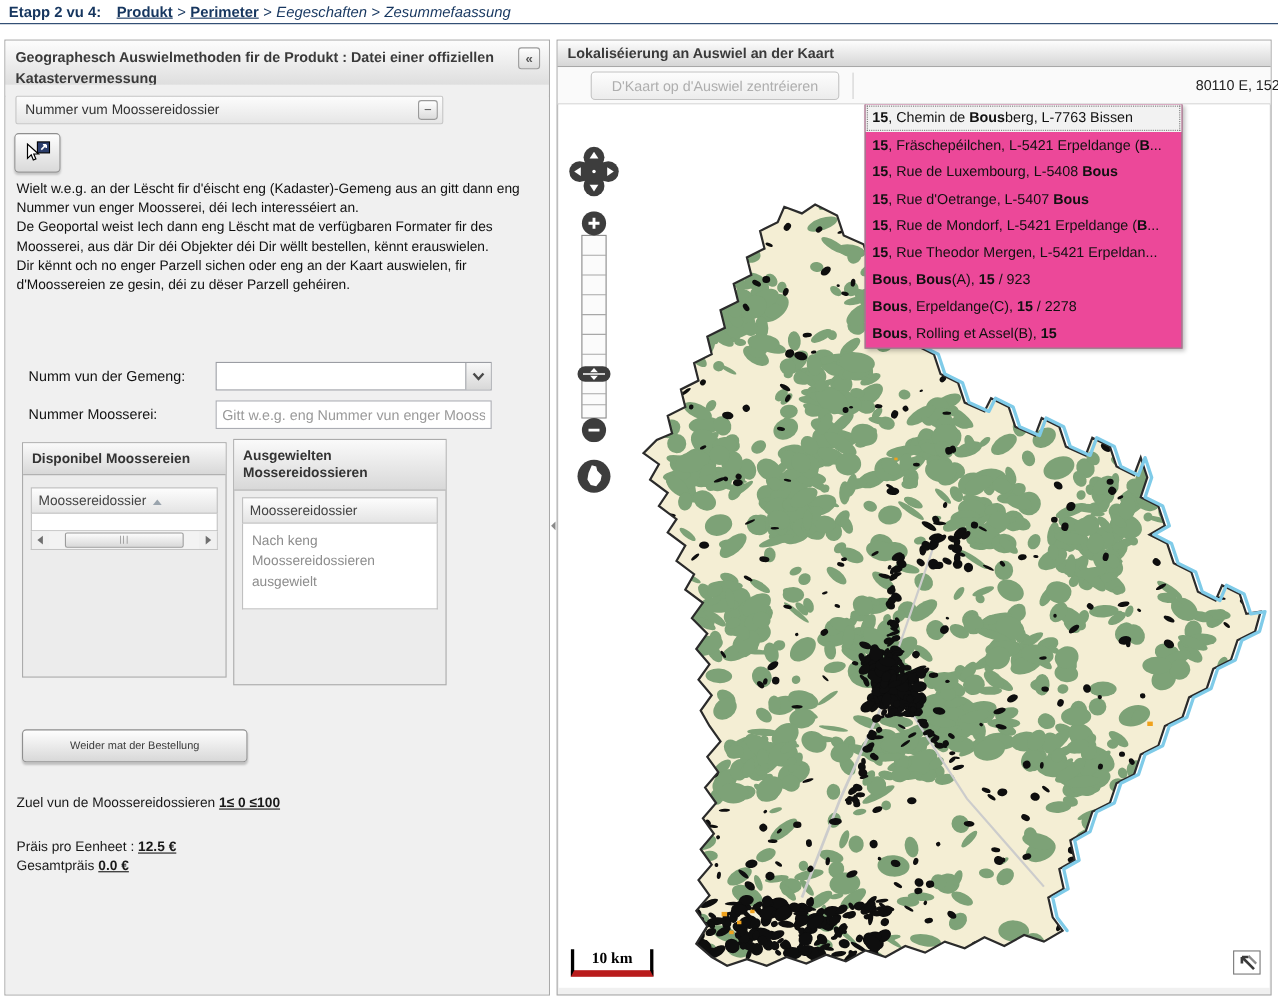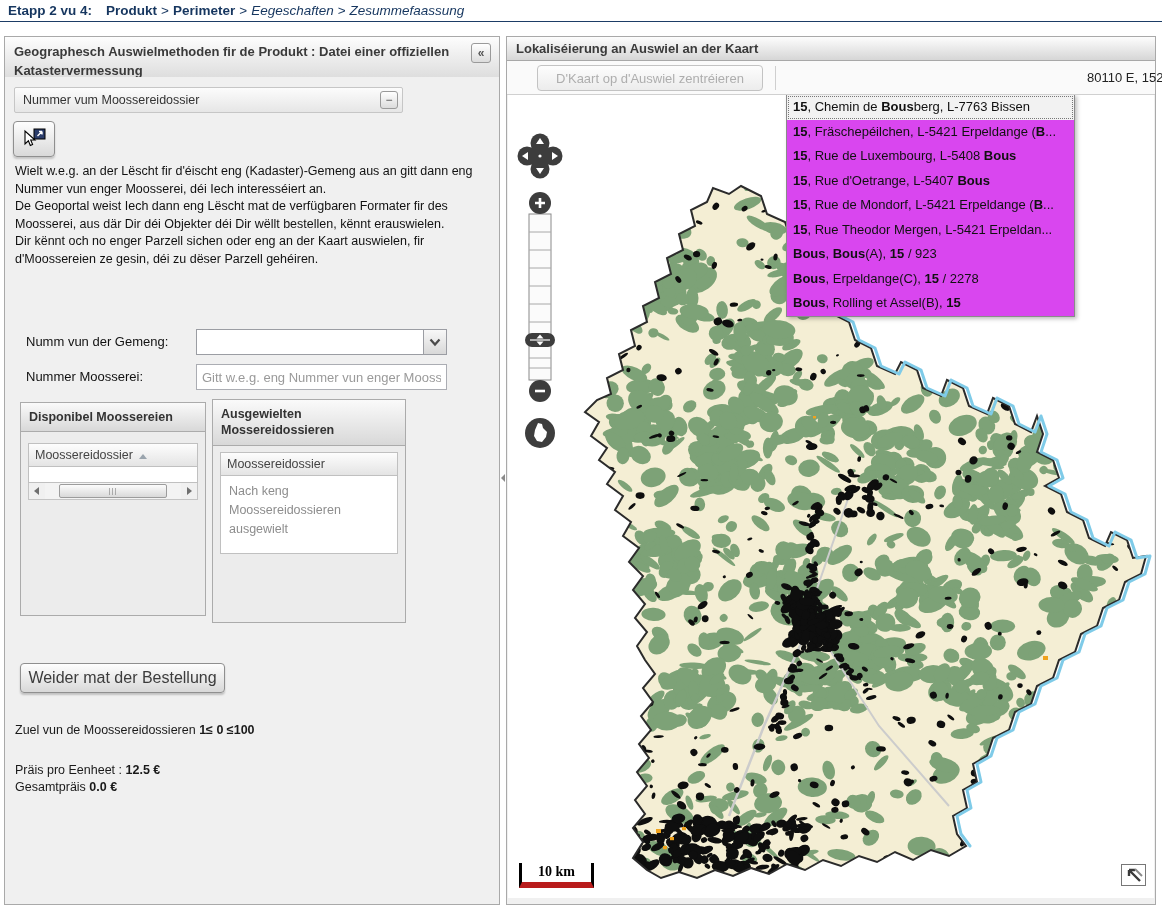--- a/index.html
+++ b/index.html
@@ -71,26 +71,26 @@
   .hs-thumb { position:absolute; left:14px; right:14px; top:1px; bottom:1px; border:1px solid #9c9c9c;
     border-radius:2px; background:linear-gradient(#fcfcfc,#d9d9d9); text-align:center;
     color:#8c8c8c; font-size:8px; line-height:12px; letter-spacing:1px; }
   .selpanel { left:207px; top:322px; width:194px; height:224px; }
   .selpanel-inner { position:absolute; left:7px; right:7px; top:52px; }
   .empty-body { background:#fff; border:1px solid #c0c0c0; border-top:none; height:78px;
     padding:6px 8px; font-size:12.5px; color:#8d8d8d; line-height:1.5; }
 
   .continue-btn { position:absolute; left:15px; top:586px; width:205px; height:30px; border:1px solid #8f8f8f;
     border-radius:4px; background:linear-gradient(#fefefe,#d8d8d8); box-shadow:0 2px 2px rgba(0,0,0,.2);
-    font-size:16px; color:#3c3c3c; font-family:"Liberation Sans",sans-serif; }
+    font-size:10px; color:#3c3c3c; font-family:"Liberation Sans",sans-serif; }
 
   .count-line { position:absolute; left:10px; top:646px; font-size:12.5px; }
   .price1 { position:absolute; left:10px; top:686px; font-size:12.5px; }
   .price2 { position:absolute; left:10px; top:703px; font-size:12.5px; }
-  .bold { font-weight:bold; }
+  .bold { font-weight:bold;text-decoration:underline; }
 
   
   .splitter { position:absolute; left:500px; top:36px; width:6px; height:869px; background:#fff; }
   .splitter-arrow { position:absolute; left:1px; top:438px; width:0; height:0;
     border-top:4px solid transparent; border-bottom:4px solid transparent; border-right:4px solid #8a8a8a; }
 
   
   .rpanel { left:506px; top:36px; width:650px; height:869px; }
   .rpanel-header { padding:4px 9px; height:24px; line-height:16px; }
   .map-toolbar { position:absolute; left:0; top:24px; right:0; height:34px; background:#fafafa;
@@ -115,21 +115,21 @@
   .zoom-control { position:absolute; left:10px; top:97px; width:44px; height:210px; }
   .globe-btn { position:absolute; left:15px; top:321px; width:34px; height:34px; }
   .scalebar { position:absolute; left:11px; bottom:10px; width:75px; height:25px;
     border-left:3px solid #000; border-right:3px solid #000; border-bottom:6px solid #b91c1c; }
   .scalebar span { position:absolute; left:0; right:0; bottom:2px; text-align:center;
     font-family:"Liberation Serif","DejaVu Serif",serif; font-weight:bold; font-size:14px; color:#000; }
   .attribution { position:absolute; right:8px; bottom:12px; width:25px; height:22px; border:1px solid #777;
     background:#fff; }
 
   
-  .dropdown { position:absolute; left:278px; top:-1px; width:289px; background:#d946ef;
+  .dropdown { position:absolute; left:278px; top:-1px; width:289px; background:#ec4899;
     border:1px solid #8a8a8a; box-shadow:2px 2px 4px rgba(0,0,0,.25); z-index:50; }
   .sugg-item { height:24.5px; padding:4px 6px 0 6px; font-size:13px; color:#111; white-space:nowrap; overflow:hidden; }
   .sugg-item .sb { font-weight:bold; }
   .sugg-item.active { background:#f2f2f2; outline:1px dotted #777; outline-offset:-2px; }
 </style>
 </head>
 <body>
 
 <div class="root">
 

